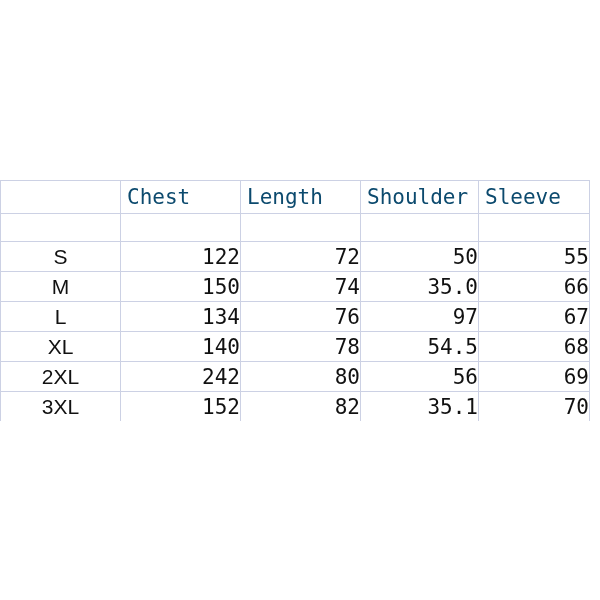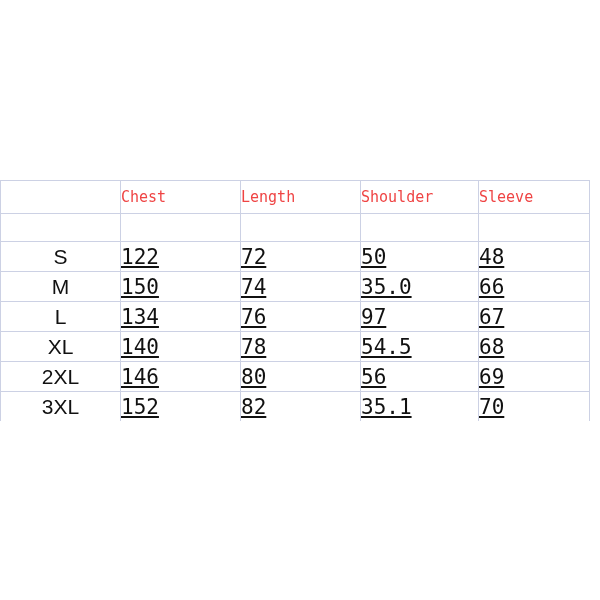--- a/index.html
+++ b/index.html
@@ -57,25 +57,25 @@
     border-left: 1px solid #ccd1e4;
   }
   table.size-chart thead tr:first-child > * {
     border-top: 1px solid #ccd1e4;
   }
 
   
   tr.header-row th {
     height: 32px;
     font-family: "DejaVu Sans Mono", "Liberation Mono", monospace;
-    font-size: 15px;
+    font-size: 21px;
     font-weight: normal;
-    color: #ef4444;
+    color: #0c4a6e;
     text-align: left;
-    padding-left: 0;
+    padding-left: 6px;
     letter-spacing: 0px;
     white-space: nowrap;
   }
   tr.header-row th.corner-cell {
     text-align: left;
   }
 
   
   tr.spacer-row td {
     height: 27px;
@@ -90,24 +90,24 @@
 
   td.size-cell {
     font-family: "Liberation Sans", sans-serif;
     text-align: center;
     font-size: 19px;
     color: #1a1a1a;
   }
 
   td.num-cell {
     font-family: "DejaVu Sans Mono", "Liberation Mono", monospace;
+    text-align: right;
     padding-right: 5px;
     font-size: 21px;
     color: #111111;
-    text-decoration: underline;
   }
 
   
   table.size-chart tbody tr.data-row:last-child td {
     border-bottom: none;
     margin-top: 48px;
   }
 </style>
 </head>
 <body>
@@ -140,21 +140,21 @@
           <td></td>
         </tr>
       </thead>
 
       <tbody>
         <tr class="data-row">
           <td class="size-cell">S</td>
           <td class="num-cell">122</td>
           <td class="num-cell">72</td>
           <td class="num-cell">50</td>
-          <td class="num-cell">48</td>
+          <td class="num-cell">55</td>
         </tr>
         <tr class="data-row">
           <td class="size-cell">M</td>
           <td class="num-cell">150</td>
           <td class="num-cell">74</td>
           <td class="num-cell">35.0</td>
           <td class="num-cell">66</td>
         </tr>
         <tr class="data-row">
           <td class="size-cell">L</td>
@@ -165,21 +165,21 @@
         </tr>
         <tr class="data-row">
           <td class="size-cell">XL</td>
           <td class="num-cell">140</td>
           <td class="num-cell">78</td>
           <td class="num-cell">54.5</td>
           <td class="num-cell">68</td>
         </tr>
         <tr class="data-row">
           <td class="size-cell">2XL</td>
-          <td class="num-cell">146</td>
+          <td class="num-cell">242</td>
           <td class="num-cell">80</td>
           <td class="num-cell">56</td>
           <td class="num-cell">69</td>
         </tr>
         <tr class="data-row">
           <td class="size-cell">3XL</td>
           <td class="num-cell">152</td>
           <td class="num-cell">82</td>
           <td class="num-cell">35.1</td>
           <td class="num-cell">70</td>

